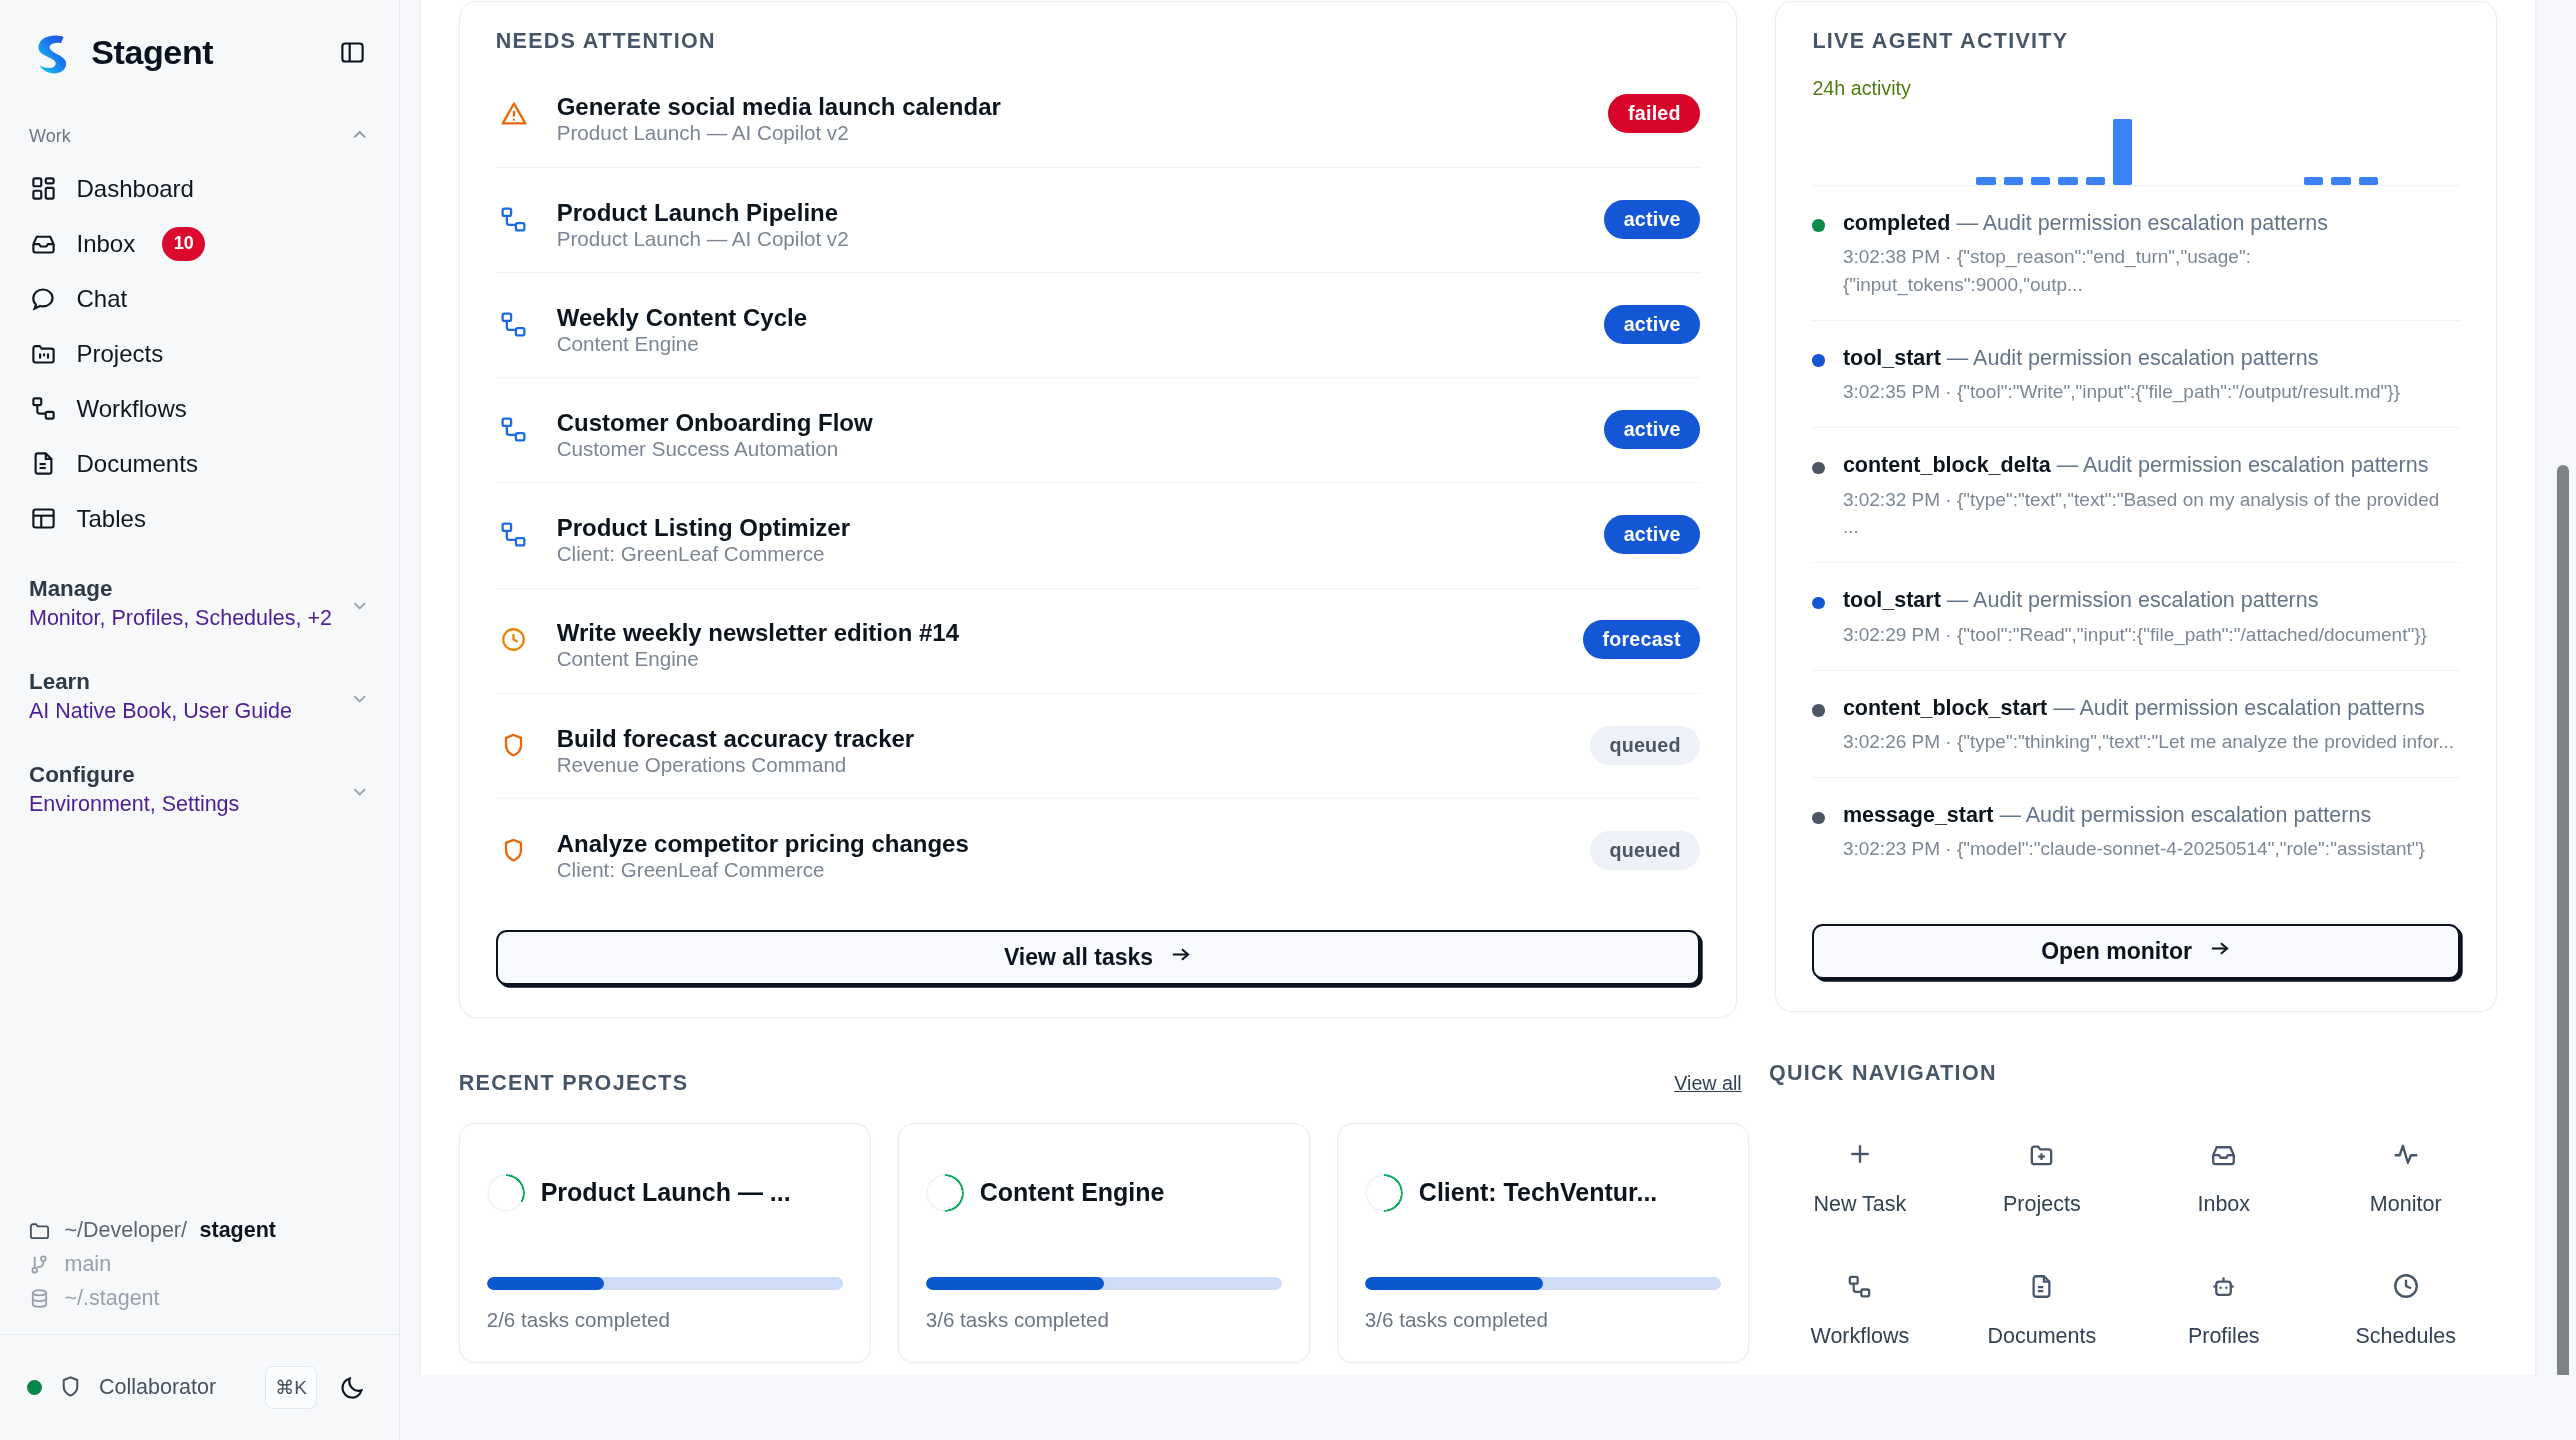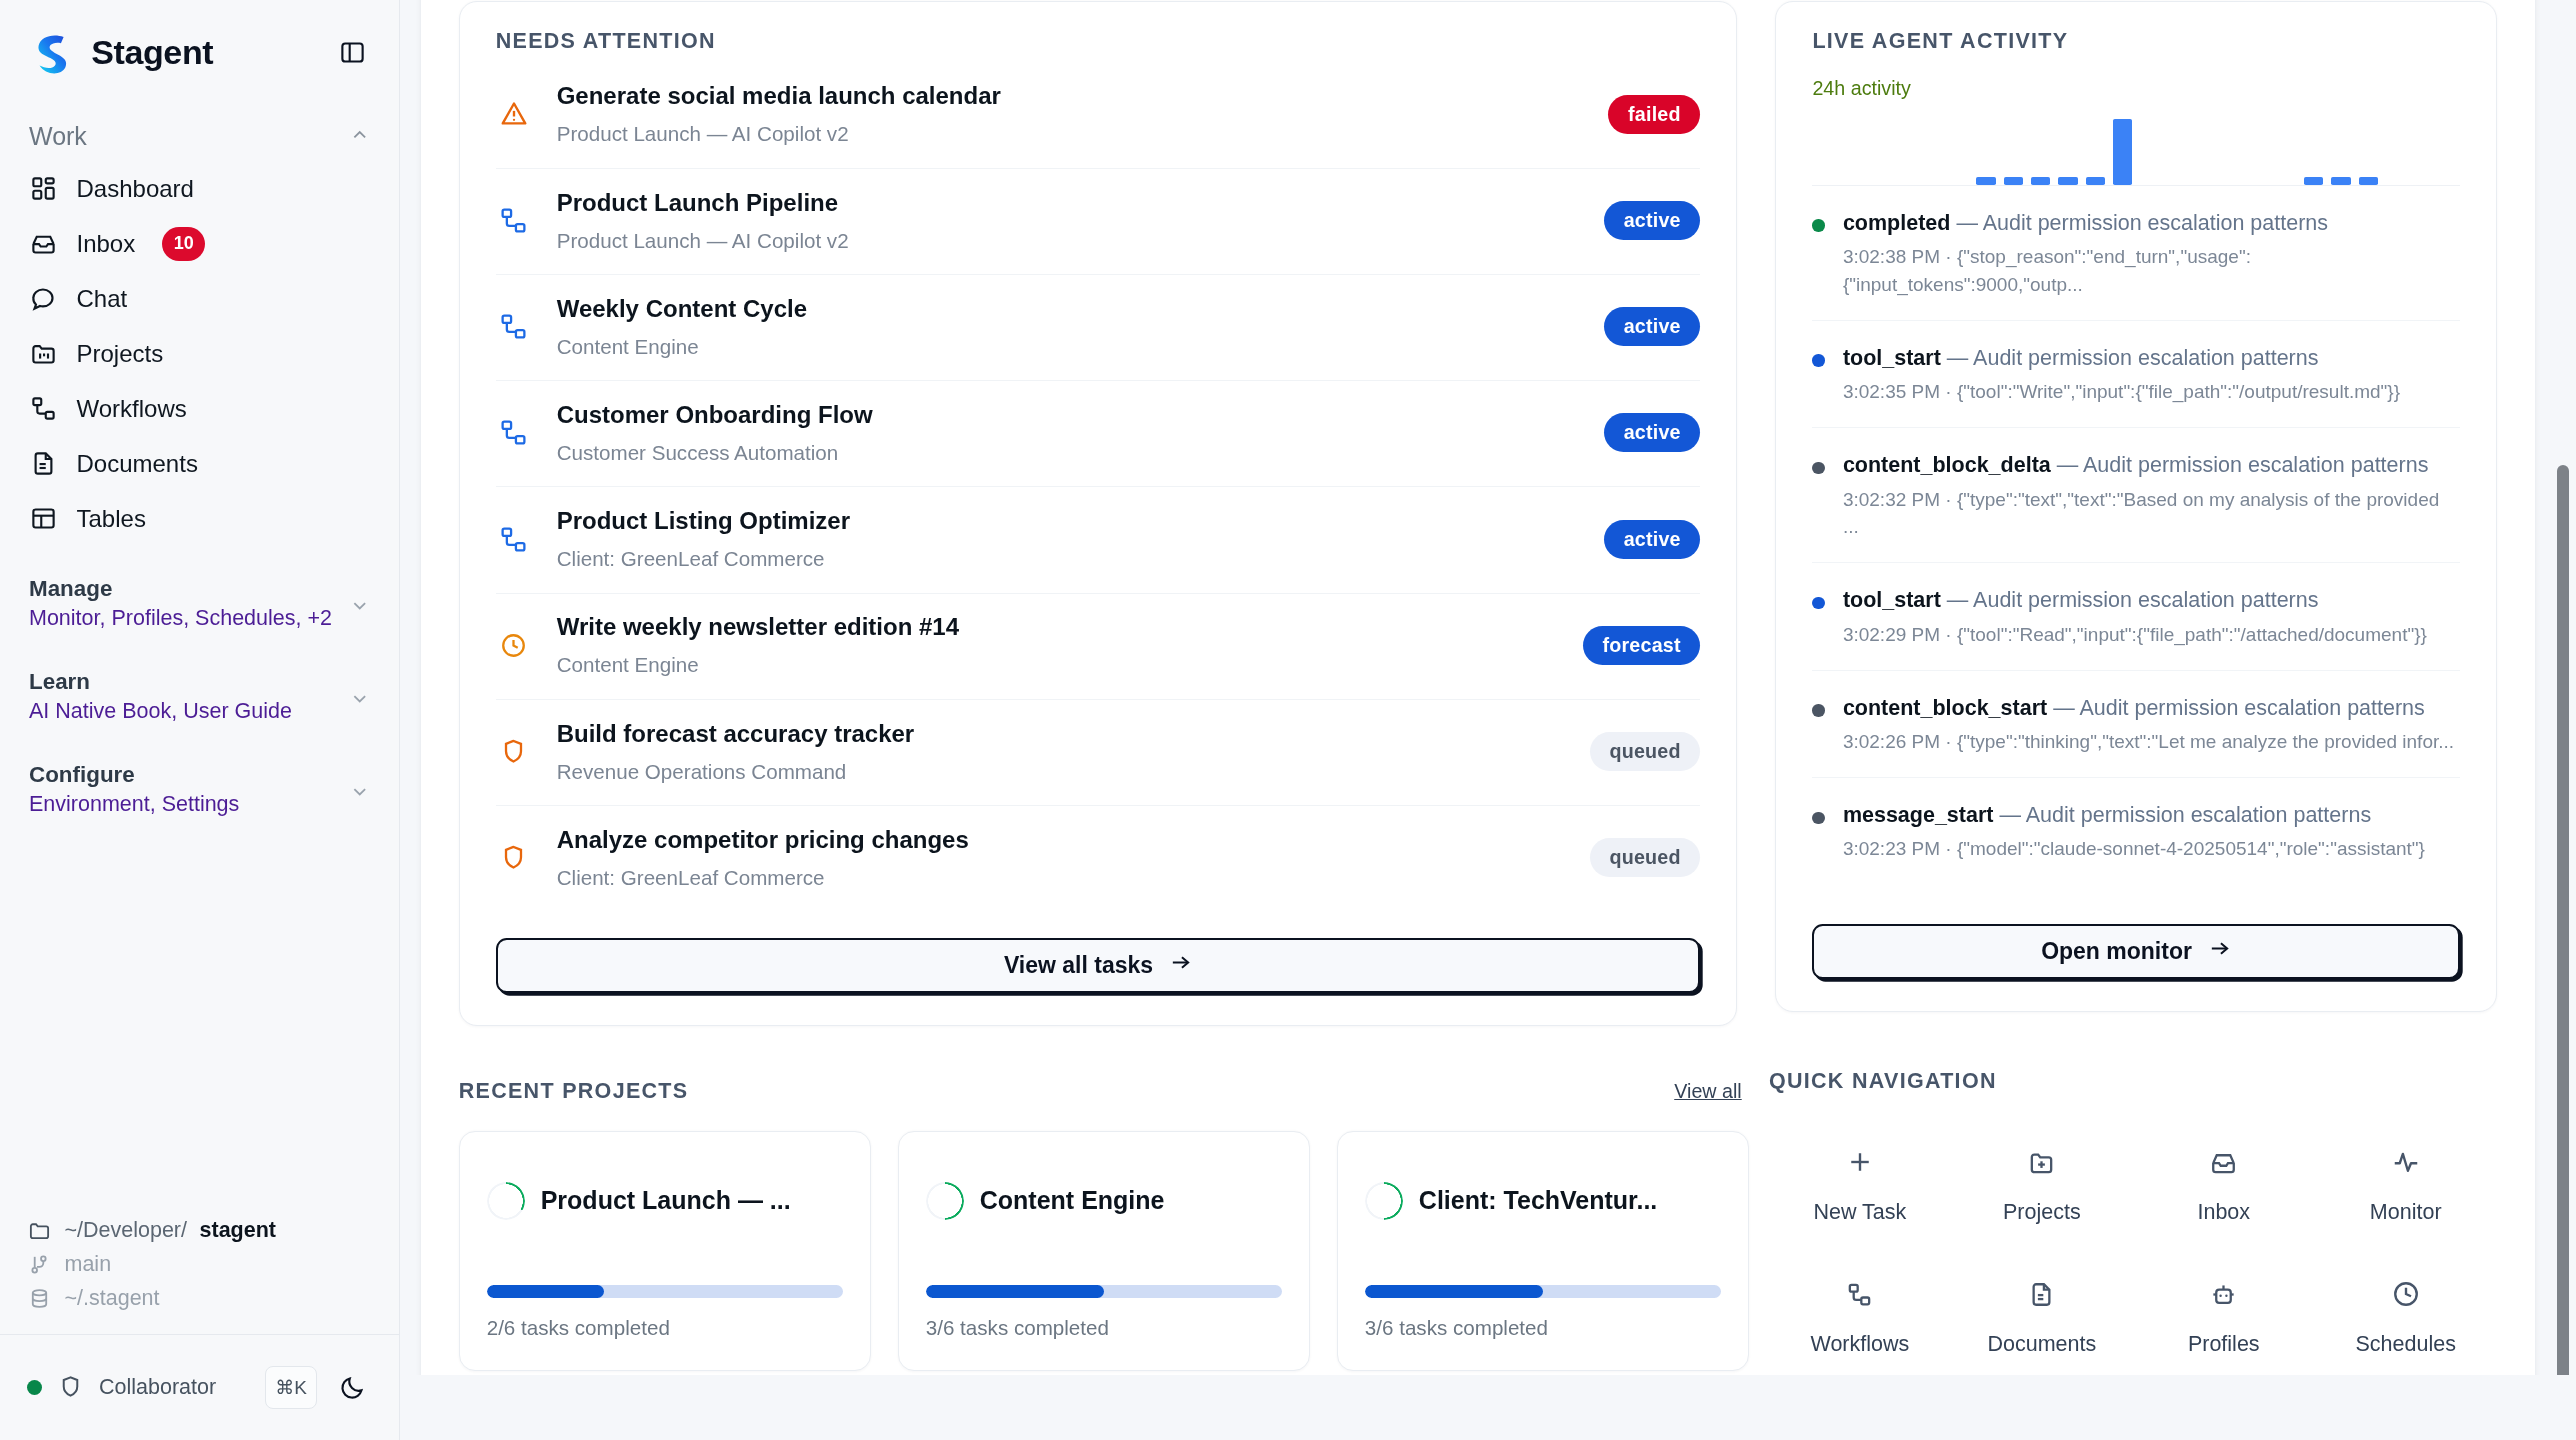--- a/index.html
+++ b/index.html
@@ -25,21 +25,21 @@
   .brand-name { font-size: 34px; font-weight: 700; color: #0b1220; letter-spacing: -0.4px; margin-left: 14.3px; }
   .panel-toggle {
     margin-left: auto; width: 39px; height: 39px; display: flex; align-items: center; justify-content: center;
     border-radius: 7.2px; cursor: pointer;
   }
 
   .nav-section-label {
     display: flex; align-items: center; padding: 0 29px;
     height: 50px; margin-top: 29px;
   }
-  .nav-section-label .t { font-size: 25px; color: #6b7682; font-weight: 400; }
+  .nav-section-label .t { font-size: 18px; color: #6b7682; font-weight: 400; }
   .nav-section-label .chev { margin-left: auto; color: #8b949e; }
 
   .nav-item {
     display: flex; align-items: center; gap: 18px;
     height: 55px; margin: 0 16px; padding: 0 12.5px;
     border-radius: 10.7px; cursor: pointer; color: #111a24;
   }
   .nav-item .ico { width: 30px; height: 30px; flex: 0 0 30px; display: flex; align-items: center; justify-content: center; }
   .nav-item .lbl { font-size: 24px; color: #0f1720; }
   .badge-count {
@@ -109,21 +109,21 @@
   }
 
   
   .task-list { padding: 23px 36px 0 36px; }
   .task-row {
     display: flex; align-items: center; gap: 25px;
     padding: 19.7px 0 21.5px 0; border-bottom: 1.8px solid #f0f3f6;
   }
   .task-row:first-child { padding-top: 5.4px; }
   .task-icon { width: 36px; height: 36px; flex: 0 0 36px; display: flex; align-items: center; justify-content: center; }
-  .task-text { display: flex; flex-direction: column; gap: 12px; min-width: 0; }
+  .task-text { display: flex; flex-direction: column; gap: 0; min-width: 0; margin-top: 11px; }
   .task-title { font-size: 24px; font-weight: 700; color: #0c141d; }
   .task-sub { font-size: 20.6px; color: #7b8593; }
   .pill {
     margin-left: auto; border-radius: 894px; height: 39px; padding: 0 19.7px;
     display: flex; align-items: center; justify-content: center;
     font-size: 19.7px; font-weight: 700; letter-spacing: 0.2px; flex: 0 0 auto;
   }
   .pill-failed  { background: #d90429; color: #fff; }
   .pill-active  { background: #1357d6; color: #fff; }
   .pill-running { background: #1357d6; color: #fff; }

